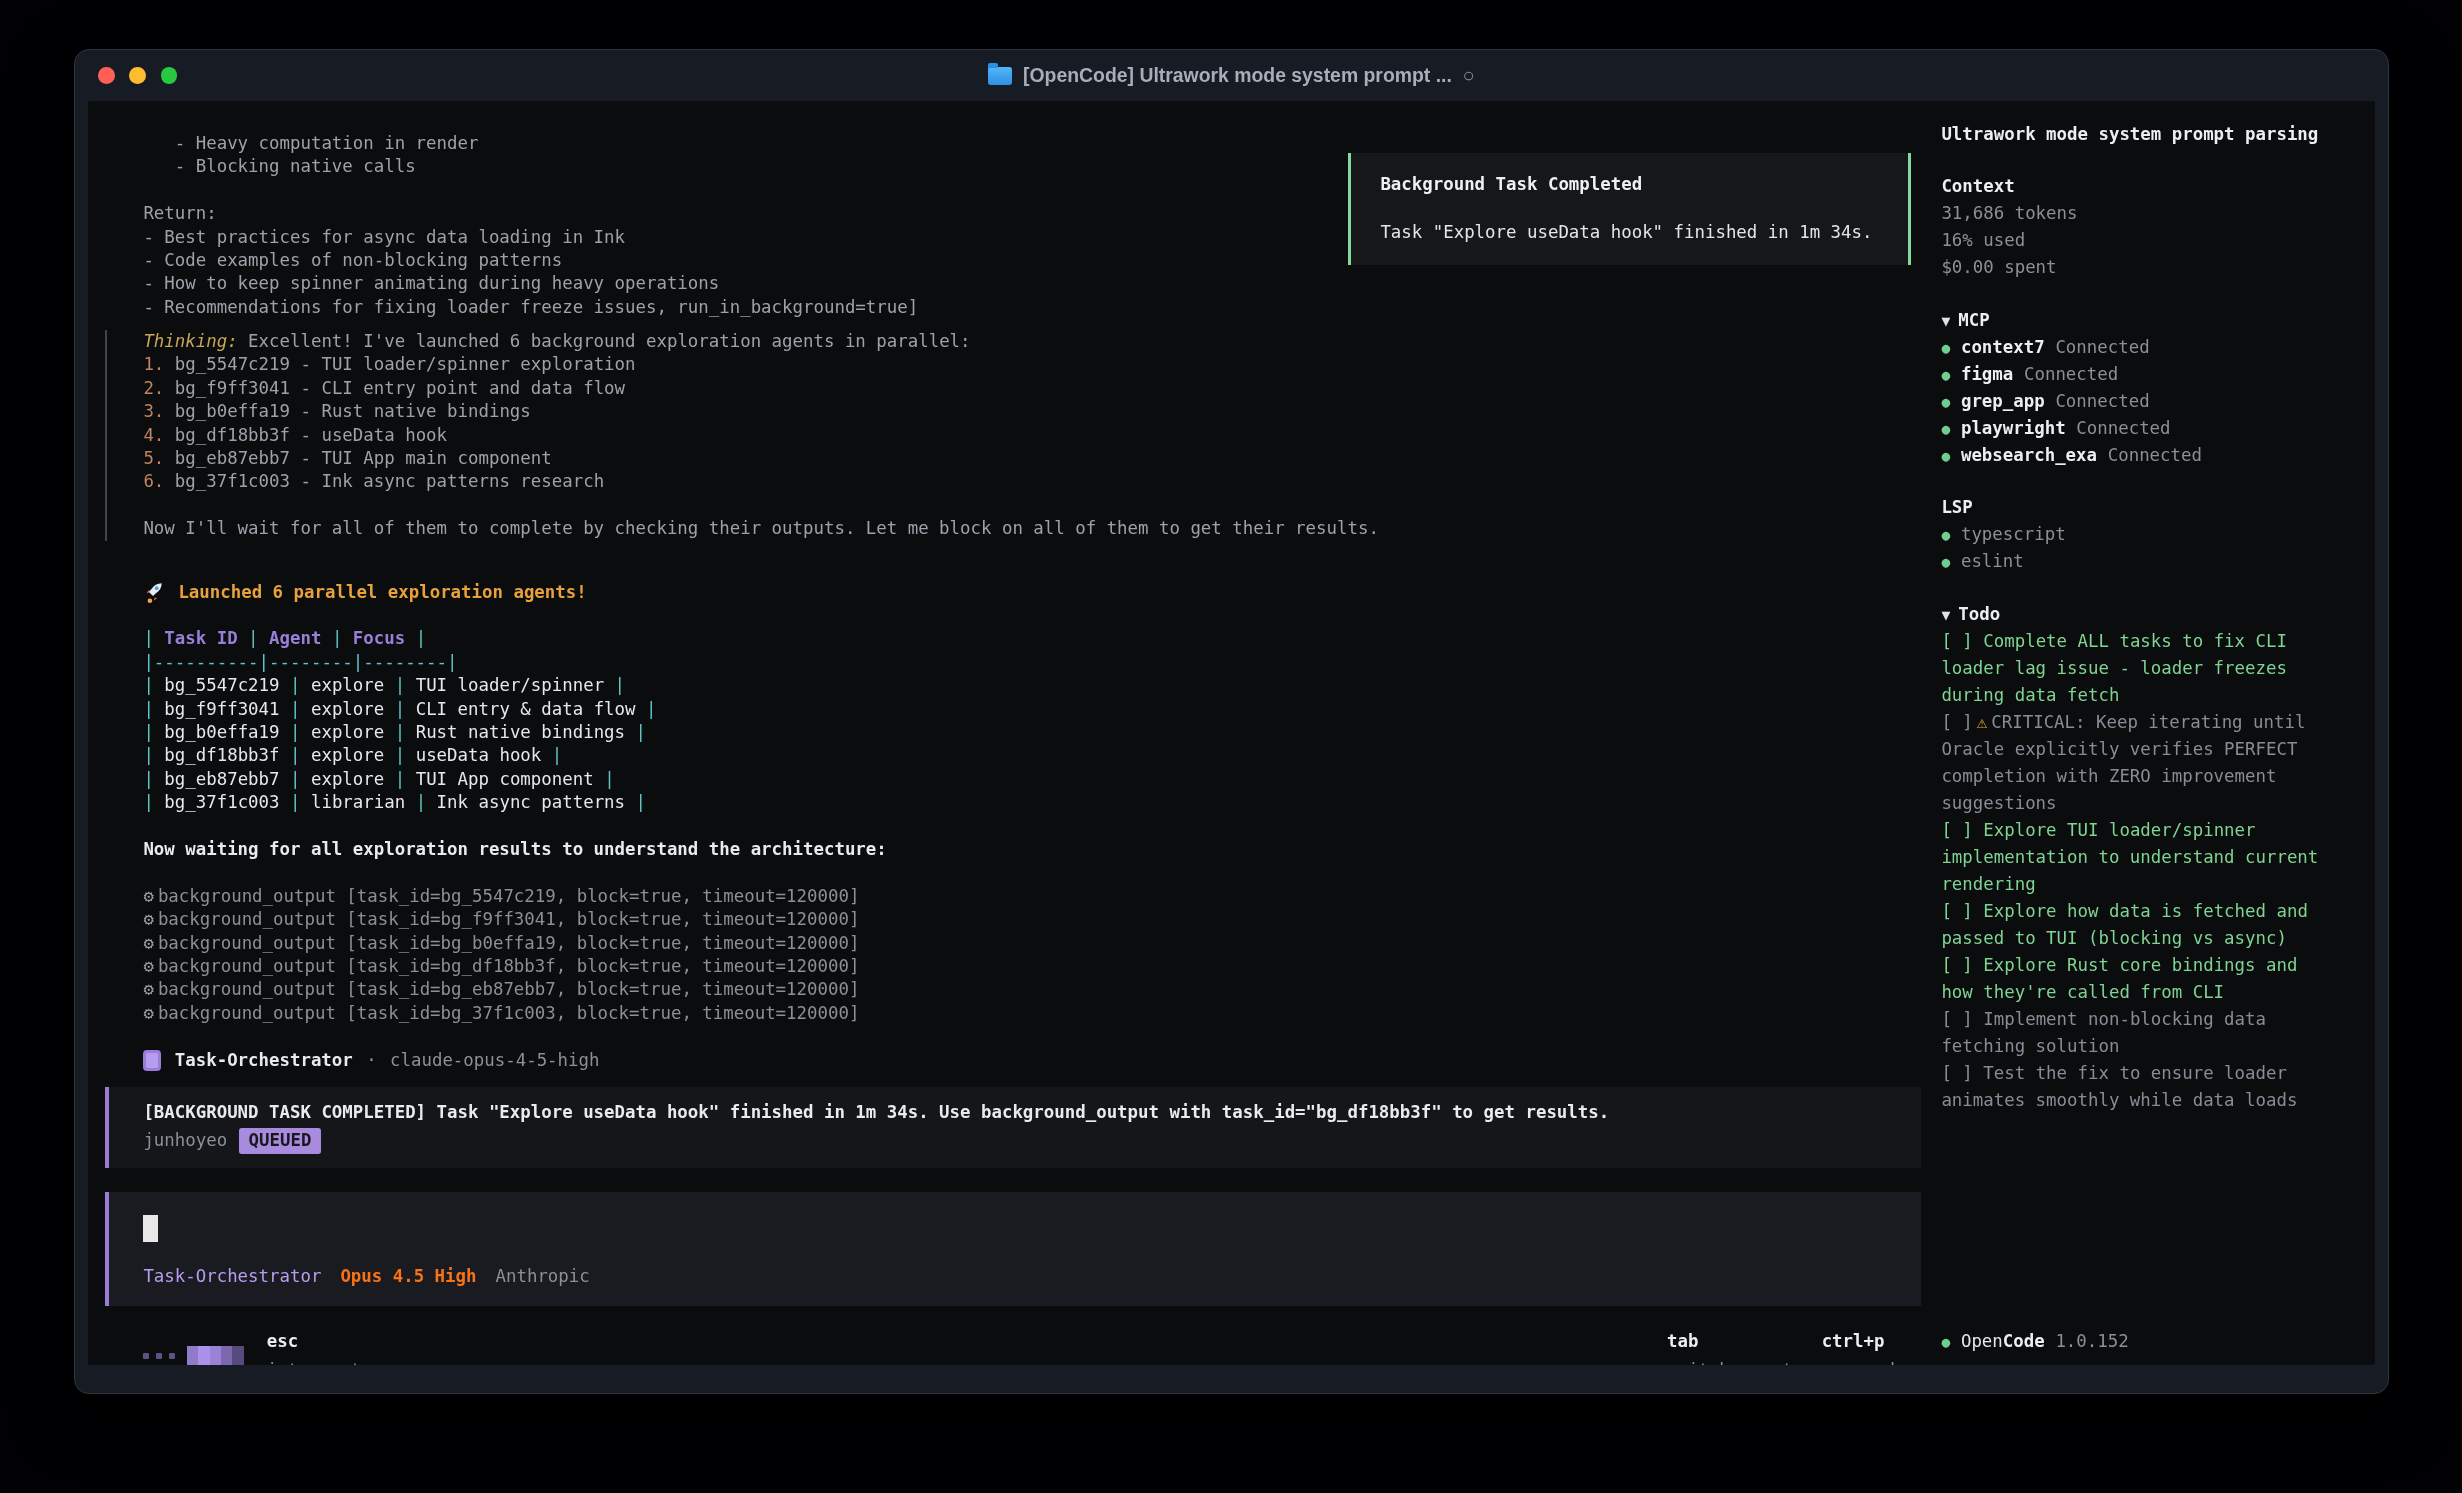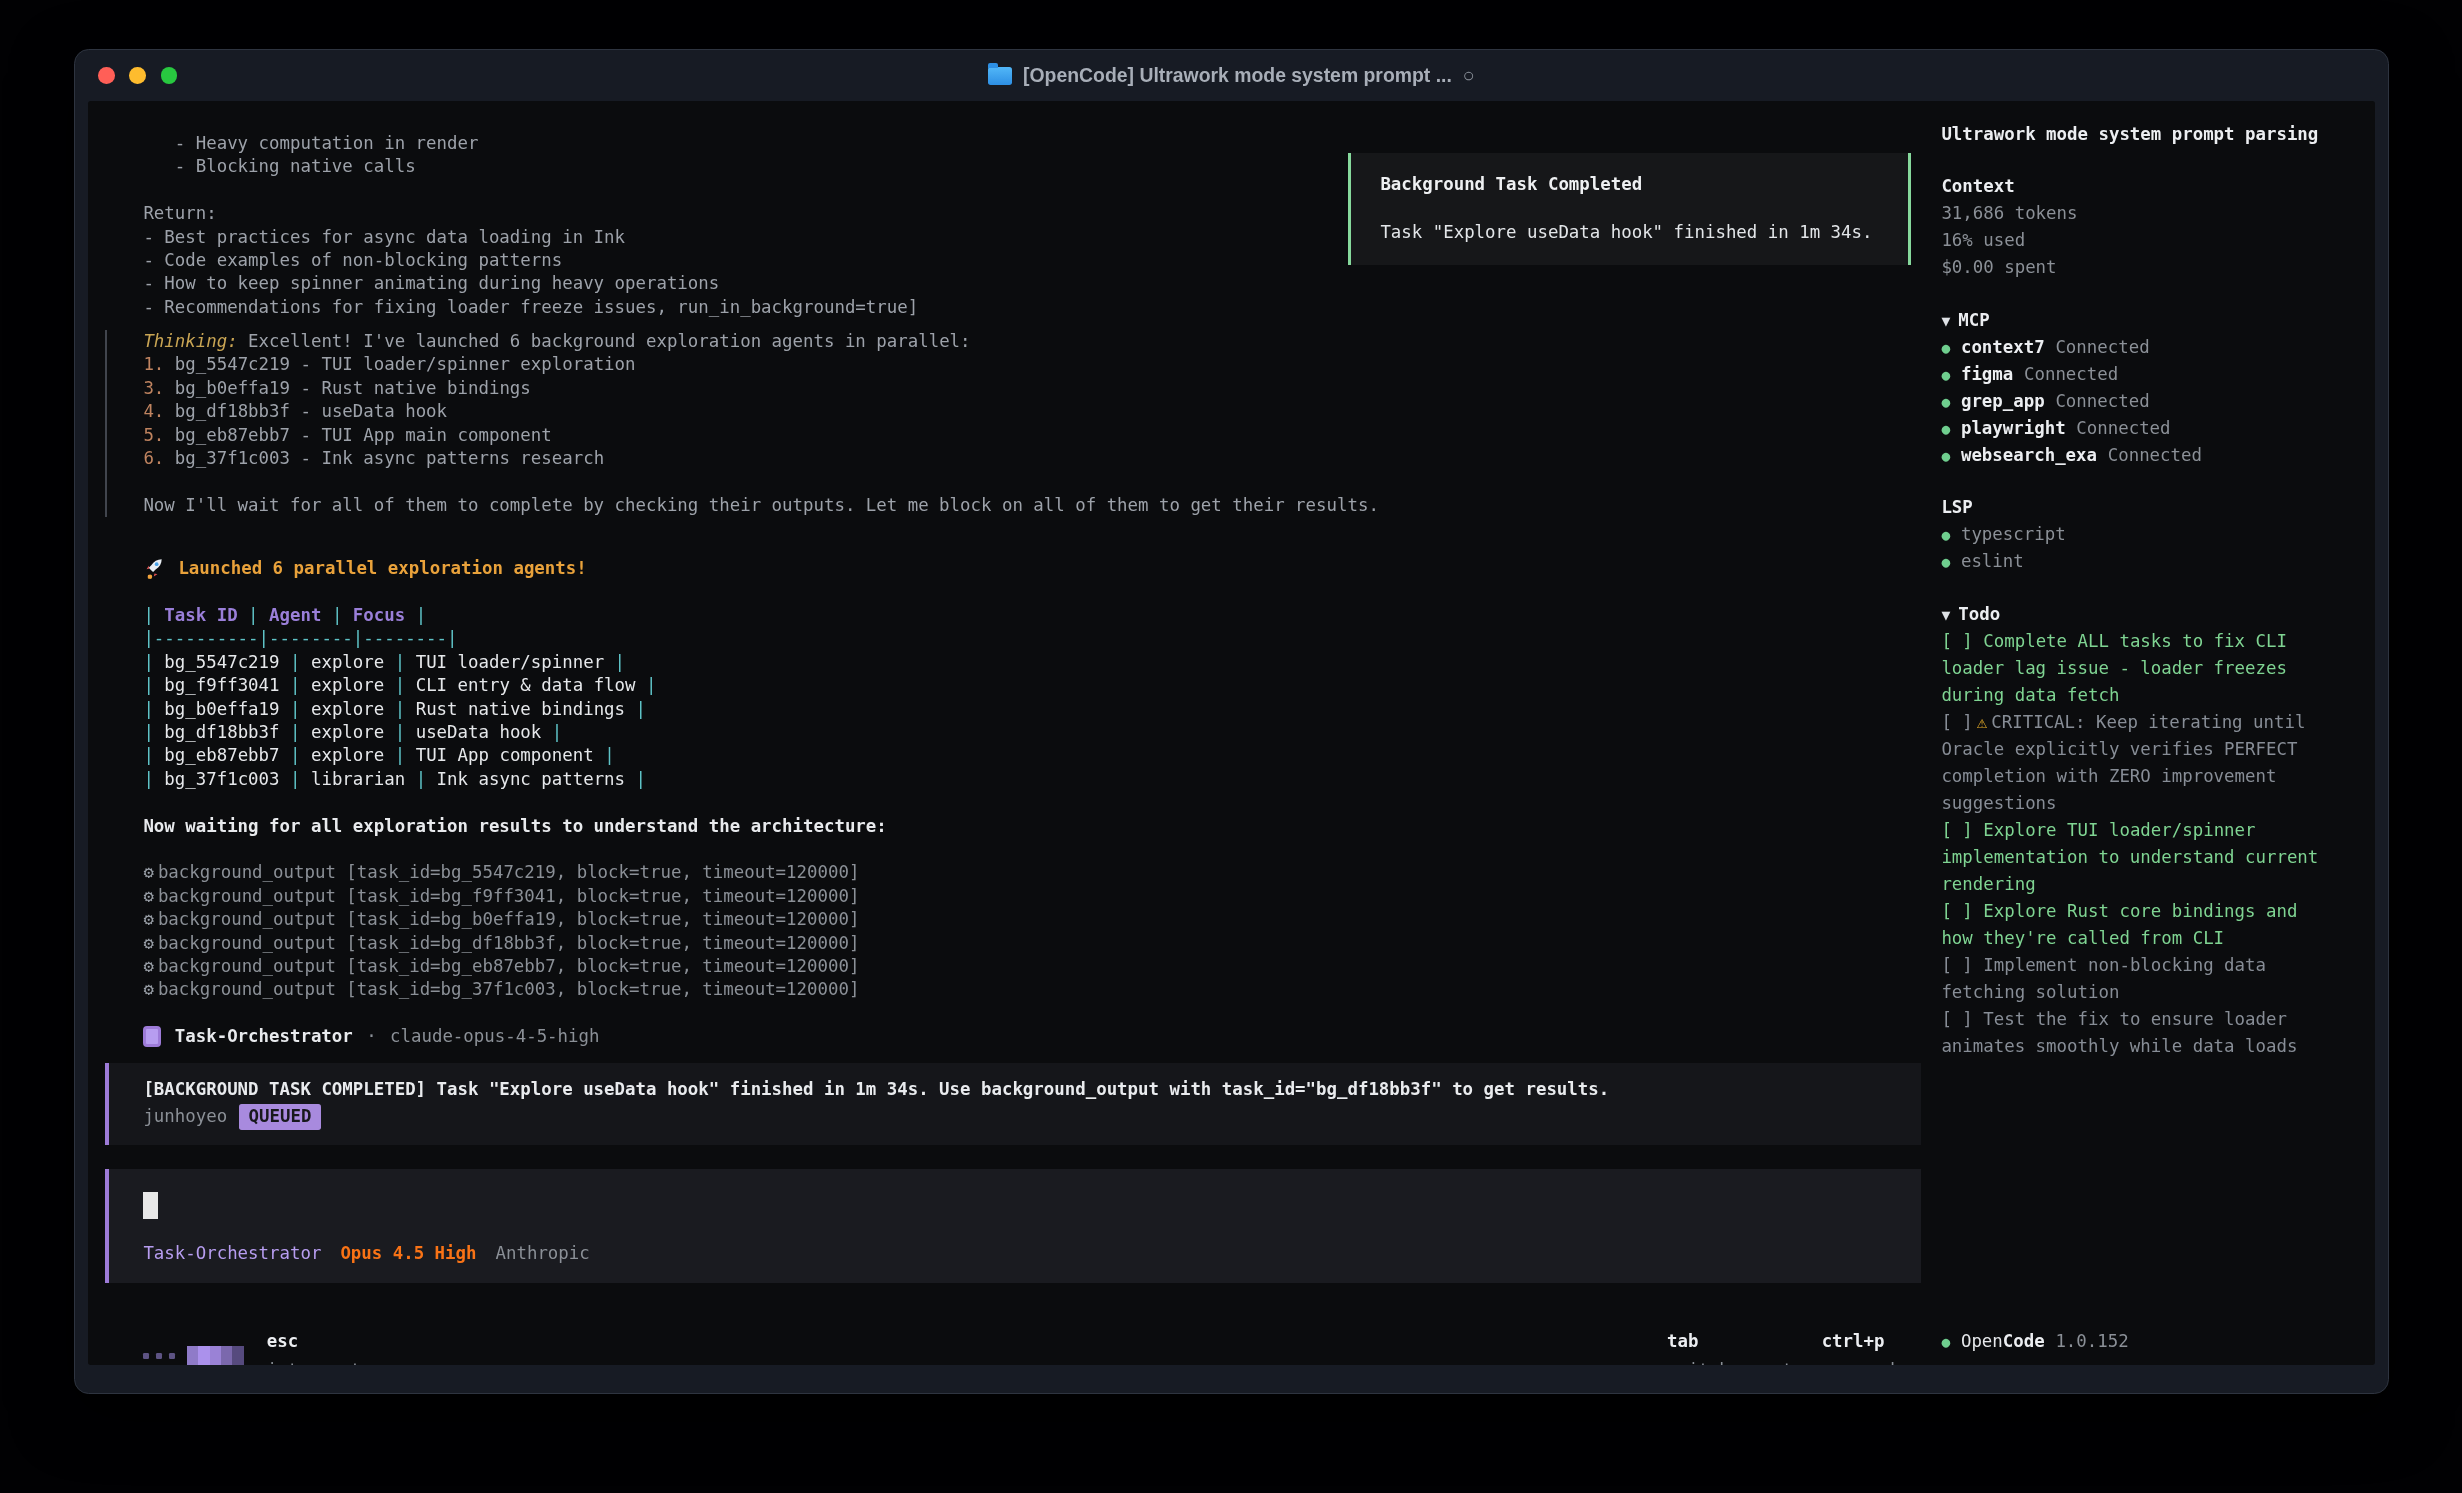--- a/index.html
+++ b/index.html
@@ -134,20 +134,21 @@
         <div class="line">Return:</div>
         <div class="line">- Best practices for async data loading in Ink</div>
         <div class="line">- Code examples of non-blocking patterns</div>
         <div class="line">- How to keep spinner animating during heavy operations</div>
         <div class="line">- Recommendations for fixing loader freeze issues, run_in_background=true]</div>
       </div>
 
       <div class="thinking-block">
         <div class="line"><span class="tlabel">Thinking:</span><span> </span><span>Excellent! I've launched 6 background exploration agents in parallel:</span></div>
         <div class="line"><span class="num">1.</span><span> </span><span>bg_5547c219 - TUI loader/spinner exploration</span></div>
+        <div class="line"><span class="num">2.</span><span> </span><span>bg_f9ff3041 - CLI entry point and data flow</span></div>
         <div class="line"><span class="num">3.</span><span> </span><span>bg_b0effa19 - Rust native bindings</span></div>
         <div class="line"><span class="num">4.</span><span> </span><span>bg_df18bb3f - useData hook</span></div>
         <div class="line"><span class="num">5.</span><span> </span><span>bg_eb87ebb7 - TUI App main component</span></div>
         <div class="line"><span class="num">6.</span><span> </span><span>bg_37f1c003 - Ink async patterns research</span></div>
         <div class="blank"></div>
         <div class="line">Now I'll wait for all of them to complete by checking their outputs. Let me block on all of them to get their results.</div>
       </div>
 
       <div class="banner">
         <svg class="rocket-svg" viewBox="0 0 32 32">
@@ -293,20 +294,21 @@
             <span class="ename quiet">eslint</span>
           </div>
       </div>
 
       <div class="section">
         <div class="heading"><span class="tri">▼</span><span>Todo</span></div>
         <div class="todo-list">
           <div class="todo-item active"><span>[ ]</span> <span>Complete ALL tasks to fix CLI loader lag issue - loader freezes during data fetch</span></div>
           <div class="todo-item pending"><span>[ ]</span><span class="warnglyph">⚠</span><span>CRITICAL: Keep iterating until Oracle explicitly verifies PERFECT completion with ZERO improvement suggestions</span></div>
           <div class="todo-item active"><span>[ ]</span> <span>Explore TUI loader/spinner implementation to understand current rendering</span></div>
+          <div class="todo-item active"><span>[ ]</span> <span>Explore how data is fetched and passed to TUI (blocking vs async)</span></div>
           <div class="todo-item active"><span>[ ]</span> <span>Explore Rust core bindings and how they're called from CLI</span></div>
           <div class="todo-item pending"><span>[ ]</span> <span>Implement non-blocking data fetching solution</span></div>
           <div class="todo-item pending"><span>[ ]</span> <span>Test the fix to ensure loader animates smoothly while data loads</span></div>
         </div>
       </div>
     </div>
 
     <div class="sb-footer">
       <span class="gdot">●</span>
       <span><span class="brand-a">Open</span><span class="brand-b">Code</span></span>

